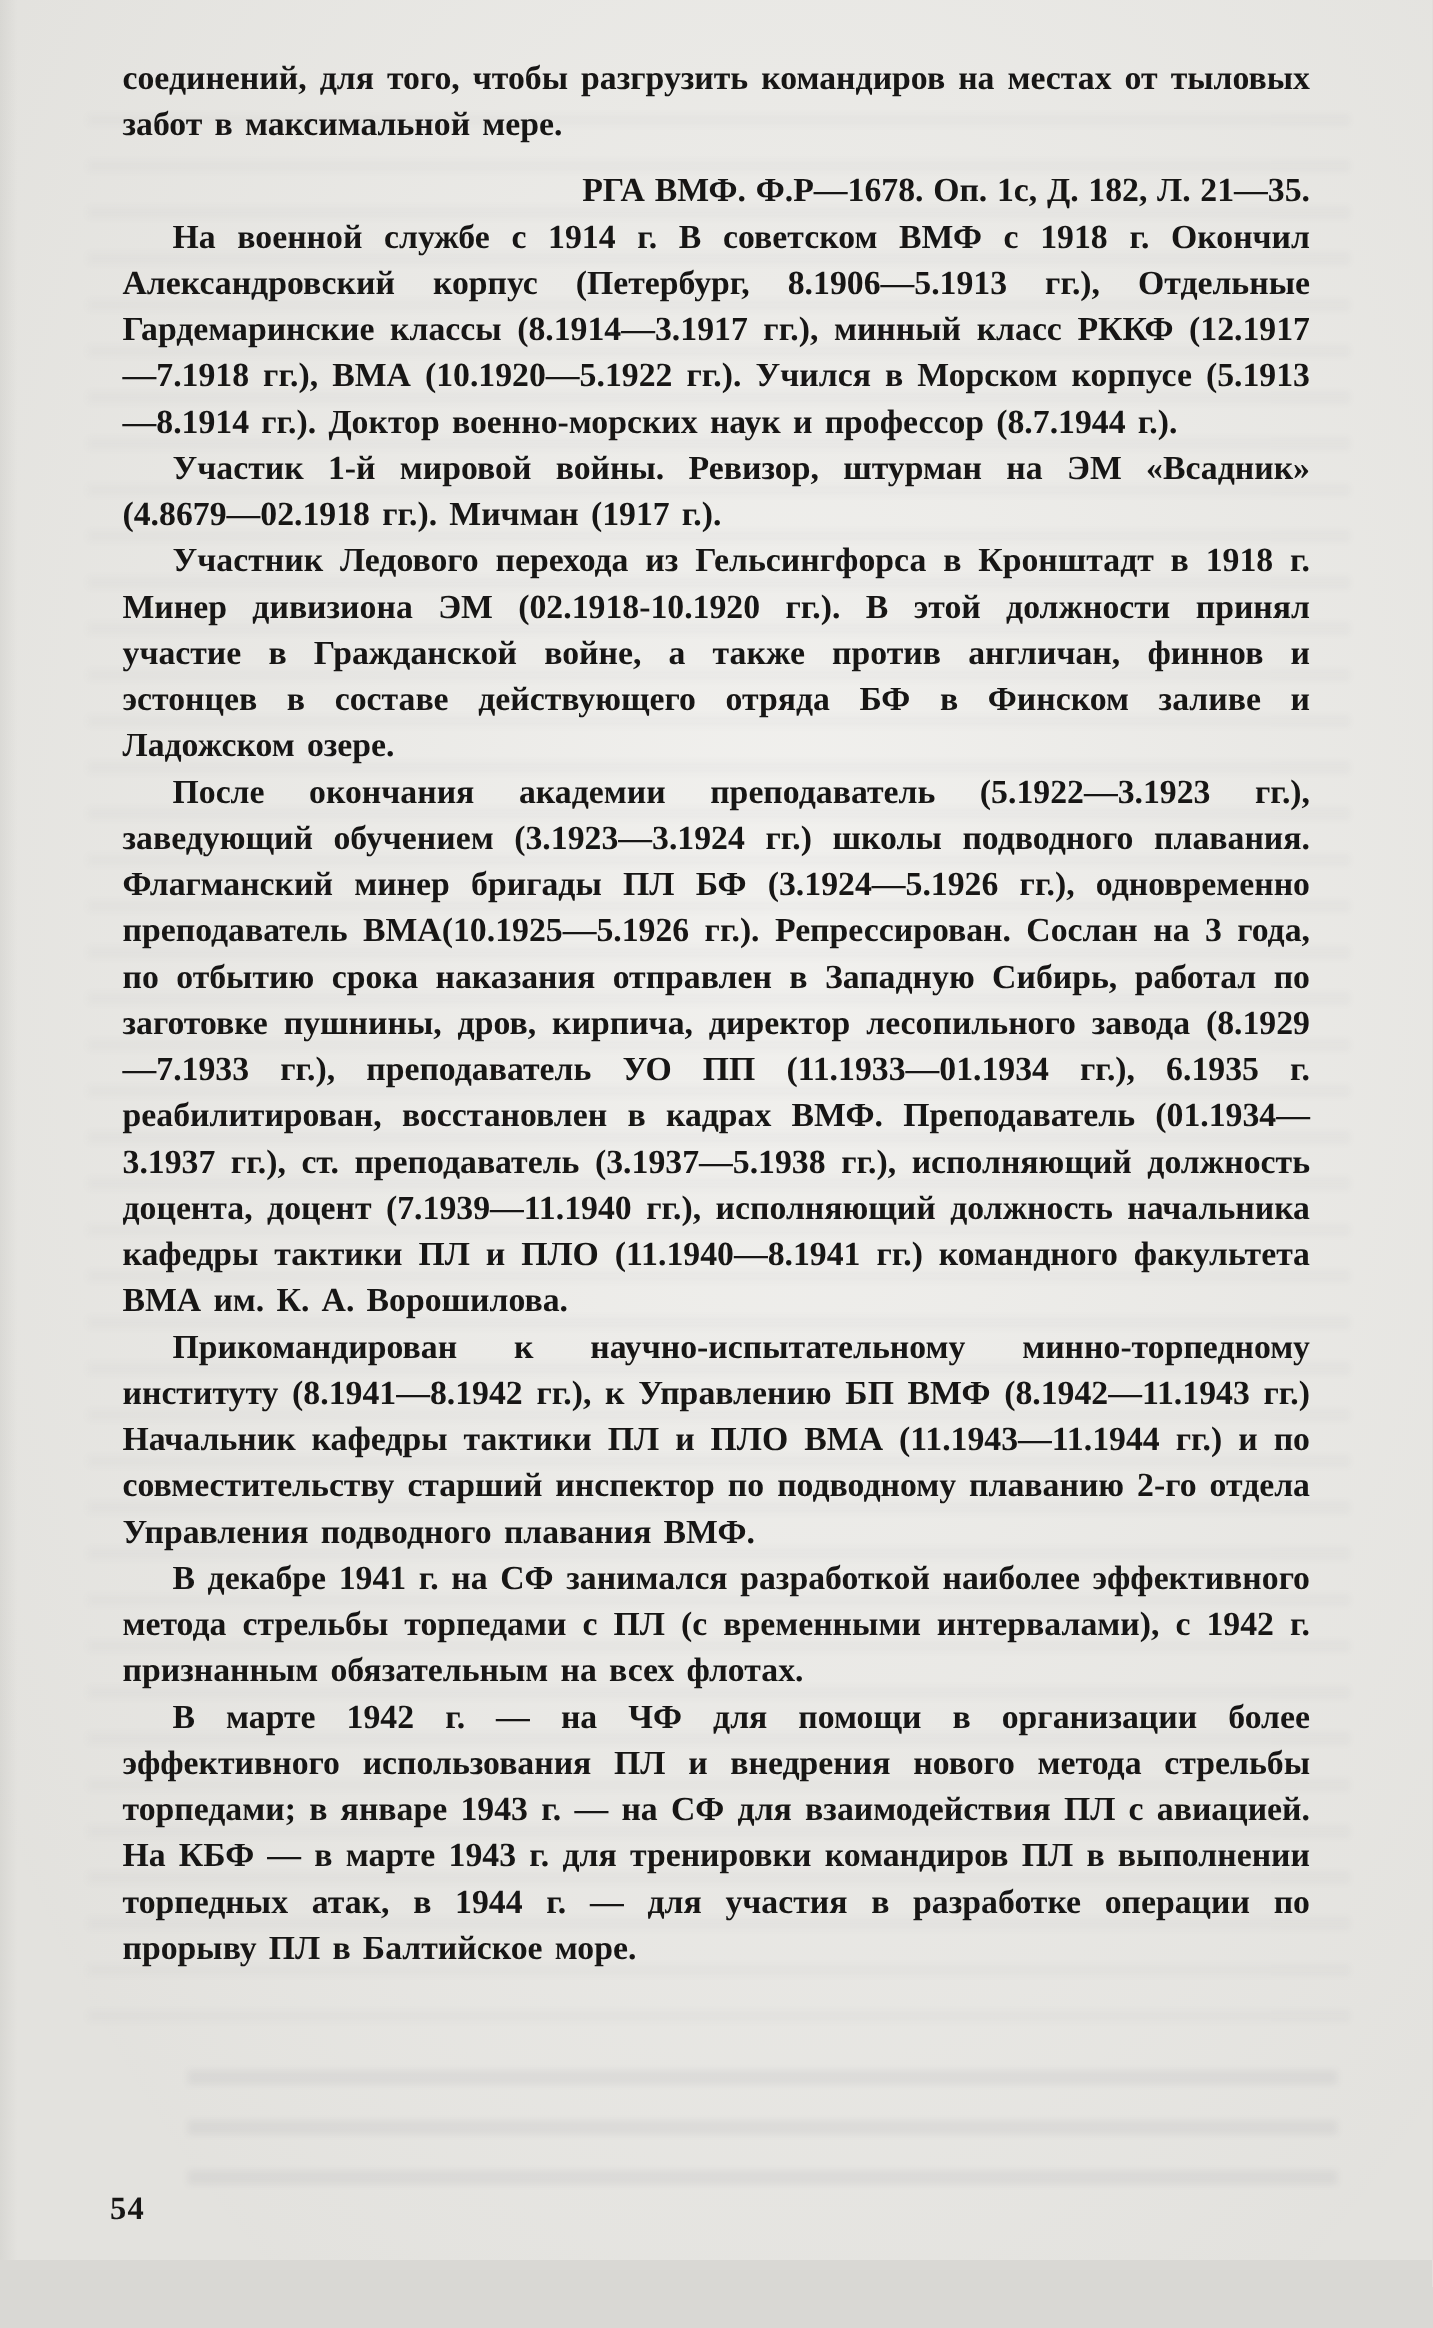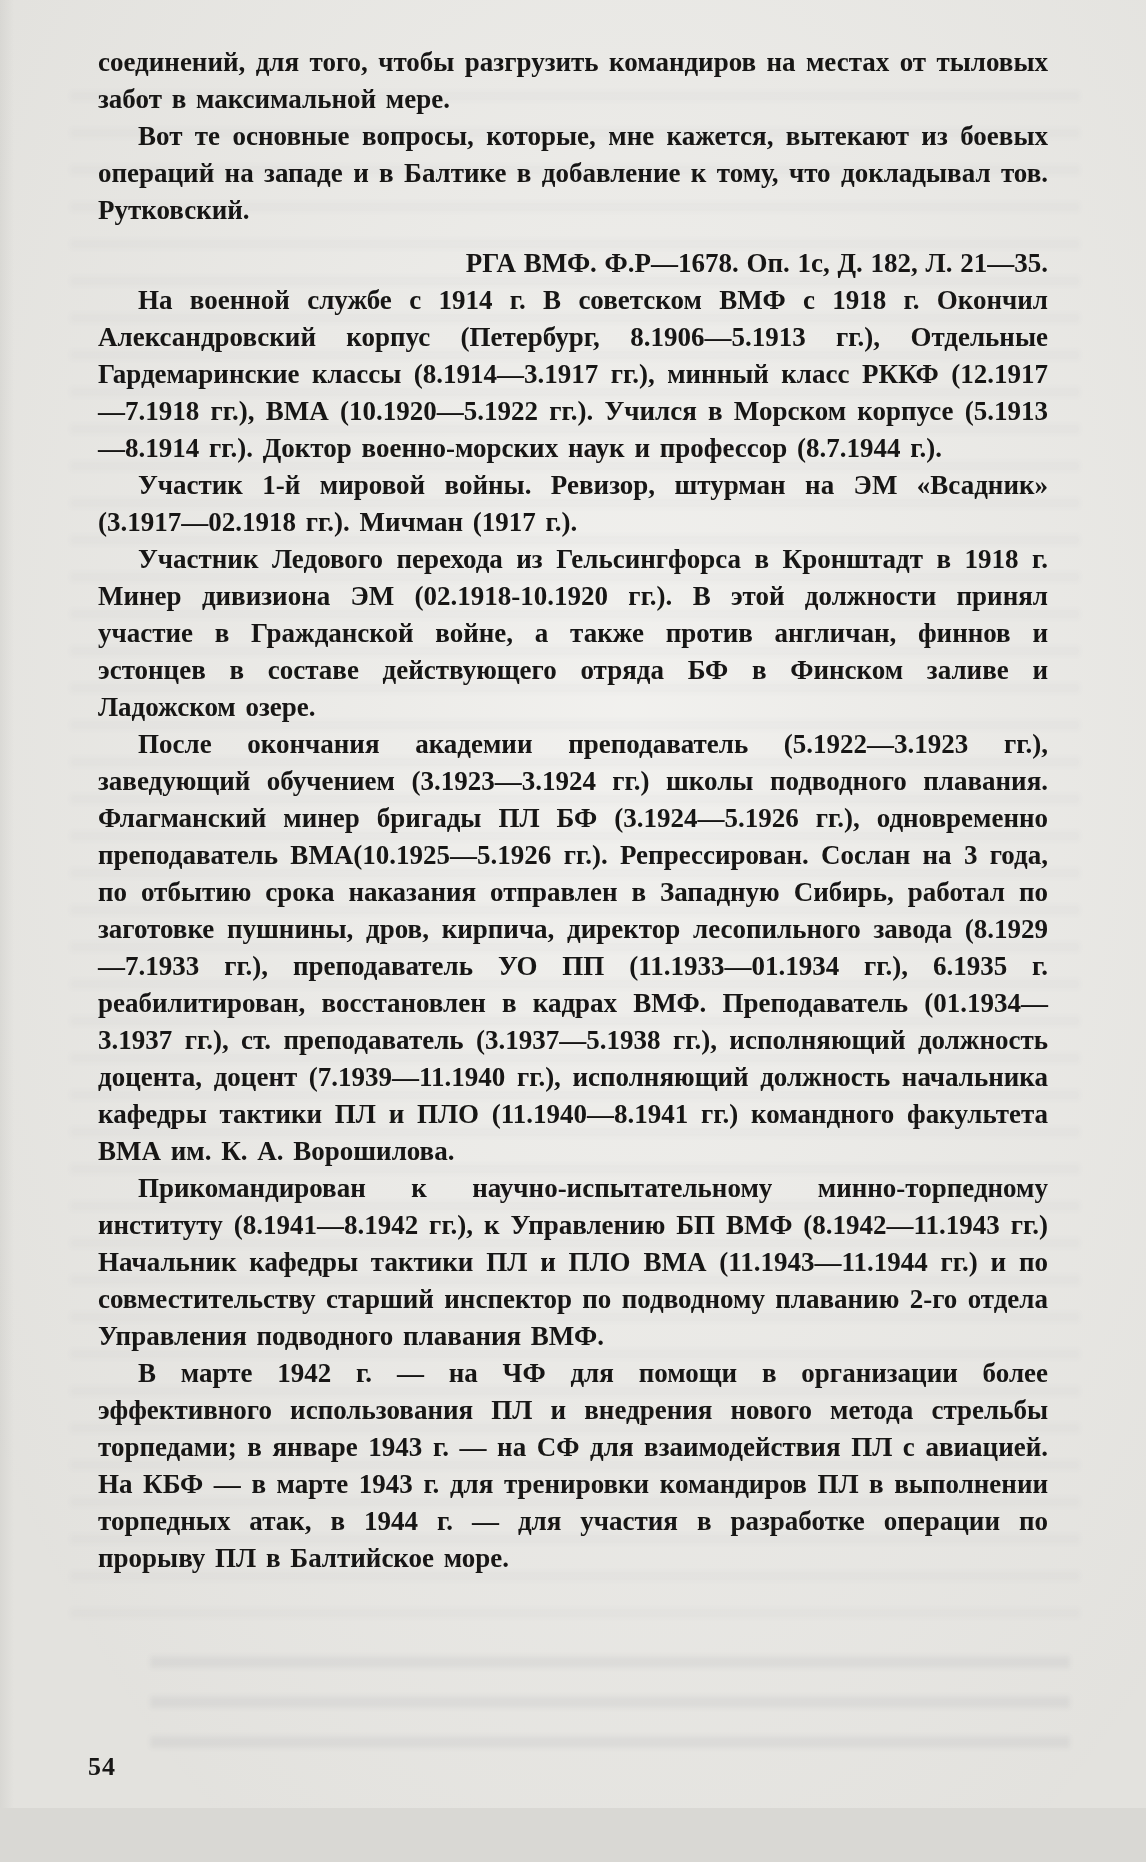--- a/index.html
+++ b/index.html
@@ -86,36 +86,36 @@
 
 <div class="page">
 
   <div class="ghost ghost-a"></div>
   <div class="ghost ghost-b"></div>
 
   <div class="text-block">
 
     <p>соединений, для того, чтобы разгрузить командиров на местах от тыловых забот в максимальной мере.</p>
 
-    <p class="indent">Вот те основные вопросы, которые, мне кажется, вытекают из боевых операций на западе и в Балтике в добавление к тому, что докладывал тов. Рутковский.</p>
 
     <p class="archive-ref">РГА ВМФ. Ф.Р—1678. Оп. 1с, Д. 182, Л. 21—35.</p>
 
 
     <p class="indent">На военной службе с 1914 г. В советском ВМФ с 1918 г. Окончил Александровский корпус (Петербург, 8.1906—5.1913 гг.), Отдельные Гардемаринские классы (8.1914—3.1917 гг.), минный класс РККФ (12.1917—7.1918 гг.), ВМА (10.1920—5.1922 гг.). Учился в Морском корпусе (5.1913—8.1914 гг.). Доктор военно-морских наук и профессор (8.7.1944 г.).</p>
 
-    <p class="indent">Участик 1-й мировой войны. Ревизор, штурман на ЭМ «Всадник» (3.1917—02.1918 гг.). Мичман (1917 г.).</p>
+    <p class="indent">Участик 1-й мировой войны. Ревизор, штурман на ЭМ «Всадник» (4.8679—02.1918 гг.). Мичман (1917 г.).</p>
 
     <p class="indent">Участник Ледового перехода из Гельсингфорса в Кронштадт в 1918 г. Минер дивизиона ЭМ (02.1918-10.1920 гг.). В этой должности принял участие в Гражданской войне, а также против англичан, финнов и эстонцев в составе действующего отряда БФ в Финском заливе и Ладожском озере.</p>
 
     <p class="indent">После окончания академии преподаватель (5.1922—3.1923 гг.), заведующий обучением (3.1923—3.1924 гг.) школы подводного плавания. Флагманский минер бригады ПЛ БФ (3.1924—5.1926 гг.), одновременно преподаватель ВМА(10.1925—5.1926 гг.). Репрессирован. Сослан на 3 года, по отбытию срока наказания отправлен в Западную Сибирь, работал по заготовке пушнины, дров, кирпича, директор лесопильного завода (8.1929—7.1933 гг.), преподаватель УО ПП (11.1933—01.1934 гг.), 6.1935 г. реабилитирован, восстановлен в кадрах ВМФ. Преподаватель (01.1934—3.1937 гг.), ст. преподаватель (3.1937—5.1938 гг.), исполняющий должность доцента, доцент (7.1939—11.1940 гг.), исполняющий должность начальника кафедры тактики ПЛ и ПЛО (11.1940—8.1941 гг.) командного факультета ВМА им. К. А. Ворошилова.</p>
 
     <p class="indent">Прикомандирован к научно-испытательному минно-торпедному институту (8.1941—8.1942 гг.), к Управлению БП ВМФ (8.1942—11.1943 гг.) Начальник кафедры тактики ПЛ и ПЛО ВМА (11.1943—11.1944 гг.) и по совместительству старший инспектор по подводному плаванию 2-го отдела Управления подводного плавания ВМФ.</p>
 
 
+    <p class="indent">В декабре 1941 г. на СФ занимался разработкой наиболее эффективного метода стрельбы торпедами с ПЛ (с временными интервалами), с 1942 г. признанным обязательным на всех флотах.</p>
 
     <p class="indent">В марте 1942 г. — на ЧФ для помощи в организации более эффективного использования ПЛ и внедрения нового метода стрельбы торпедами; в январе 1943 г. — на СФ для взаимодействия ПЛ с авиацией. На КБФ — в марте 1943 г. для тренировки командиров ПЛ в выполнении торпедных атак, в 1944 г. — для участия в разработке операции по прорыву ПЛ в Балтийское море.</p>
 
   </div>
 
   <div class="page-number">54</div>
 
 </div>
 
 </body></html>

